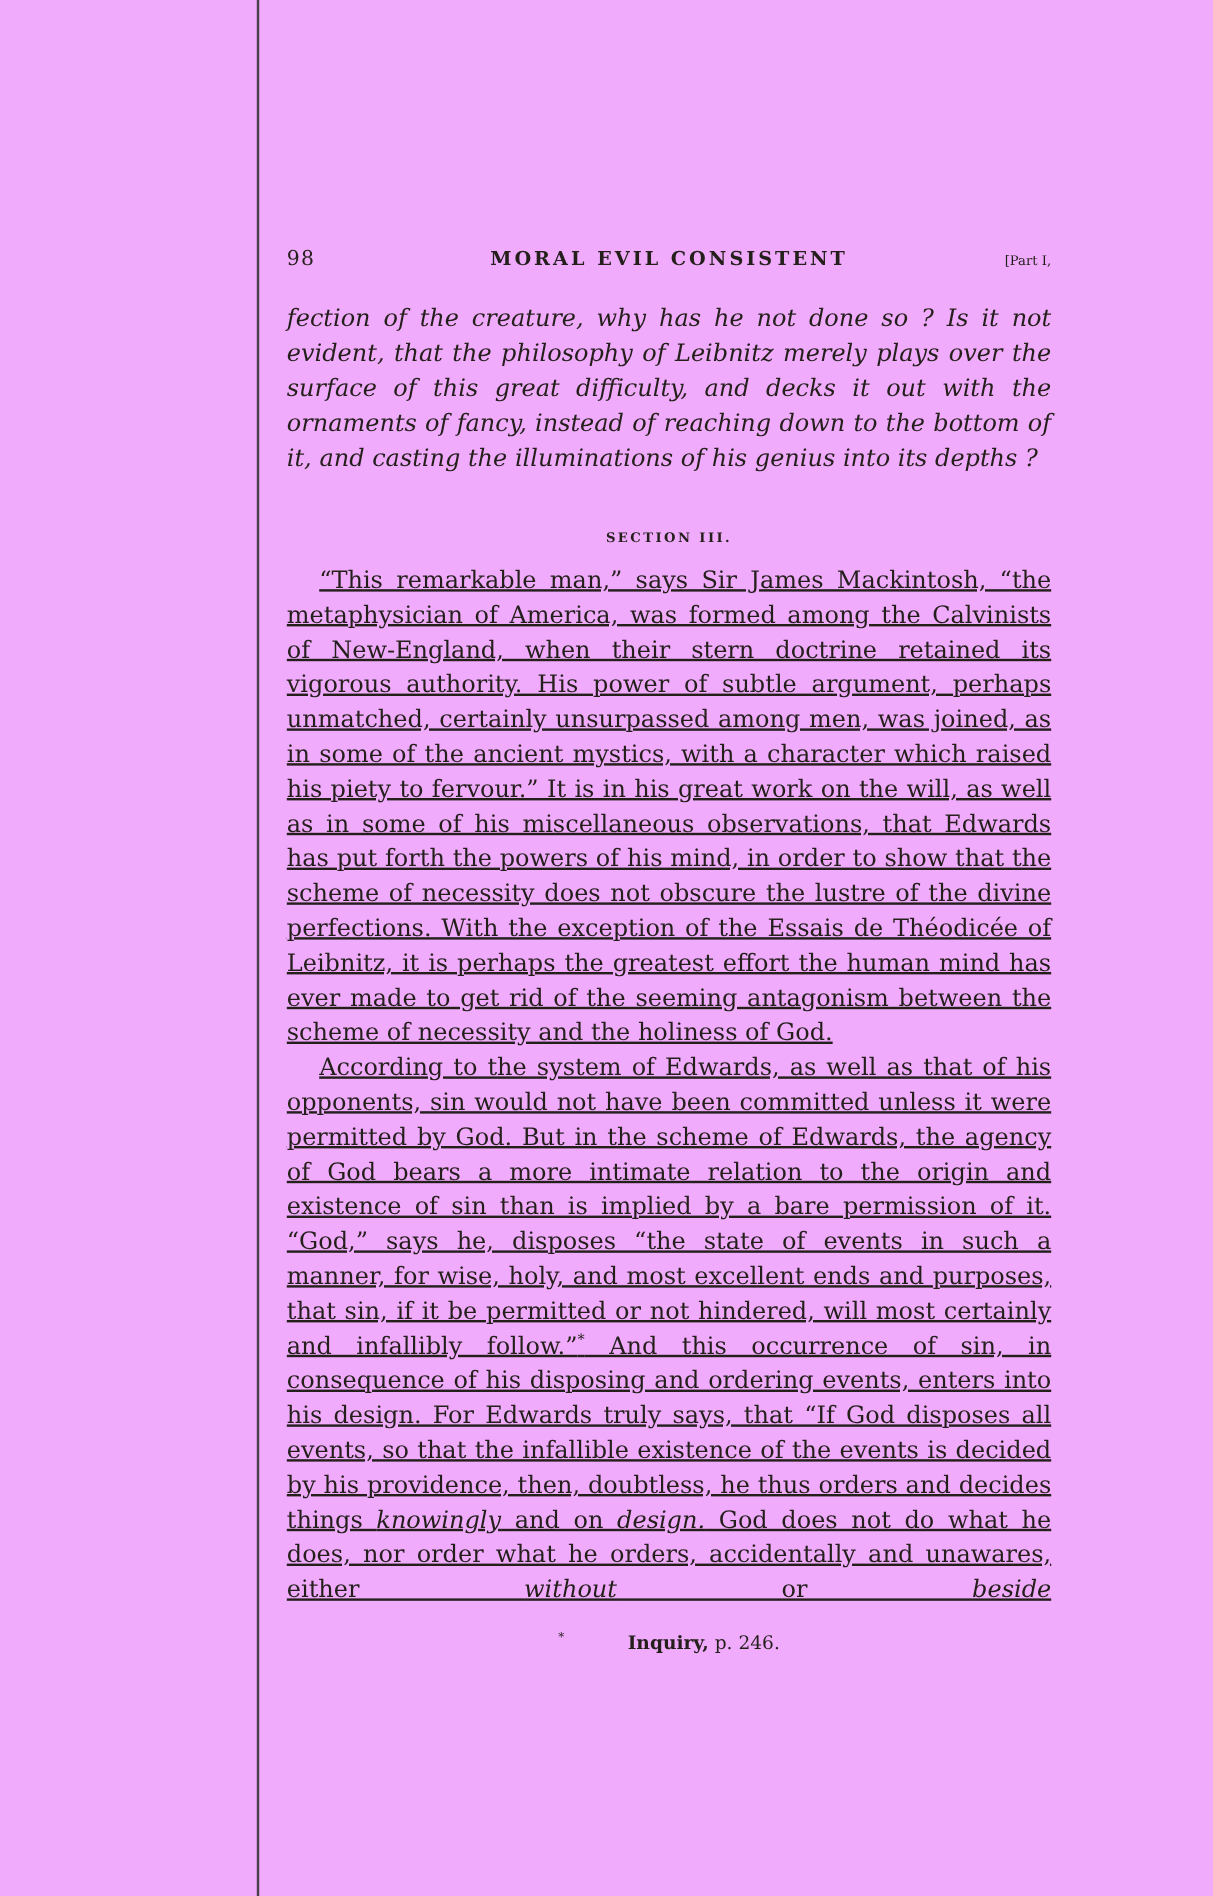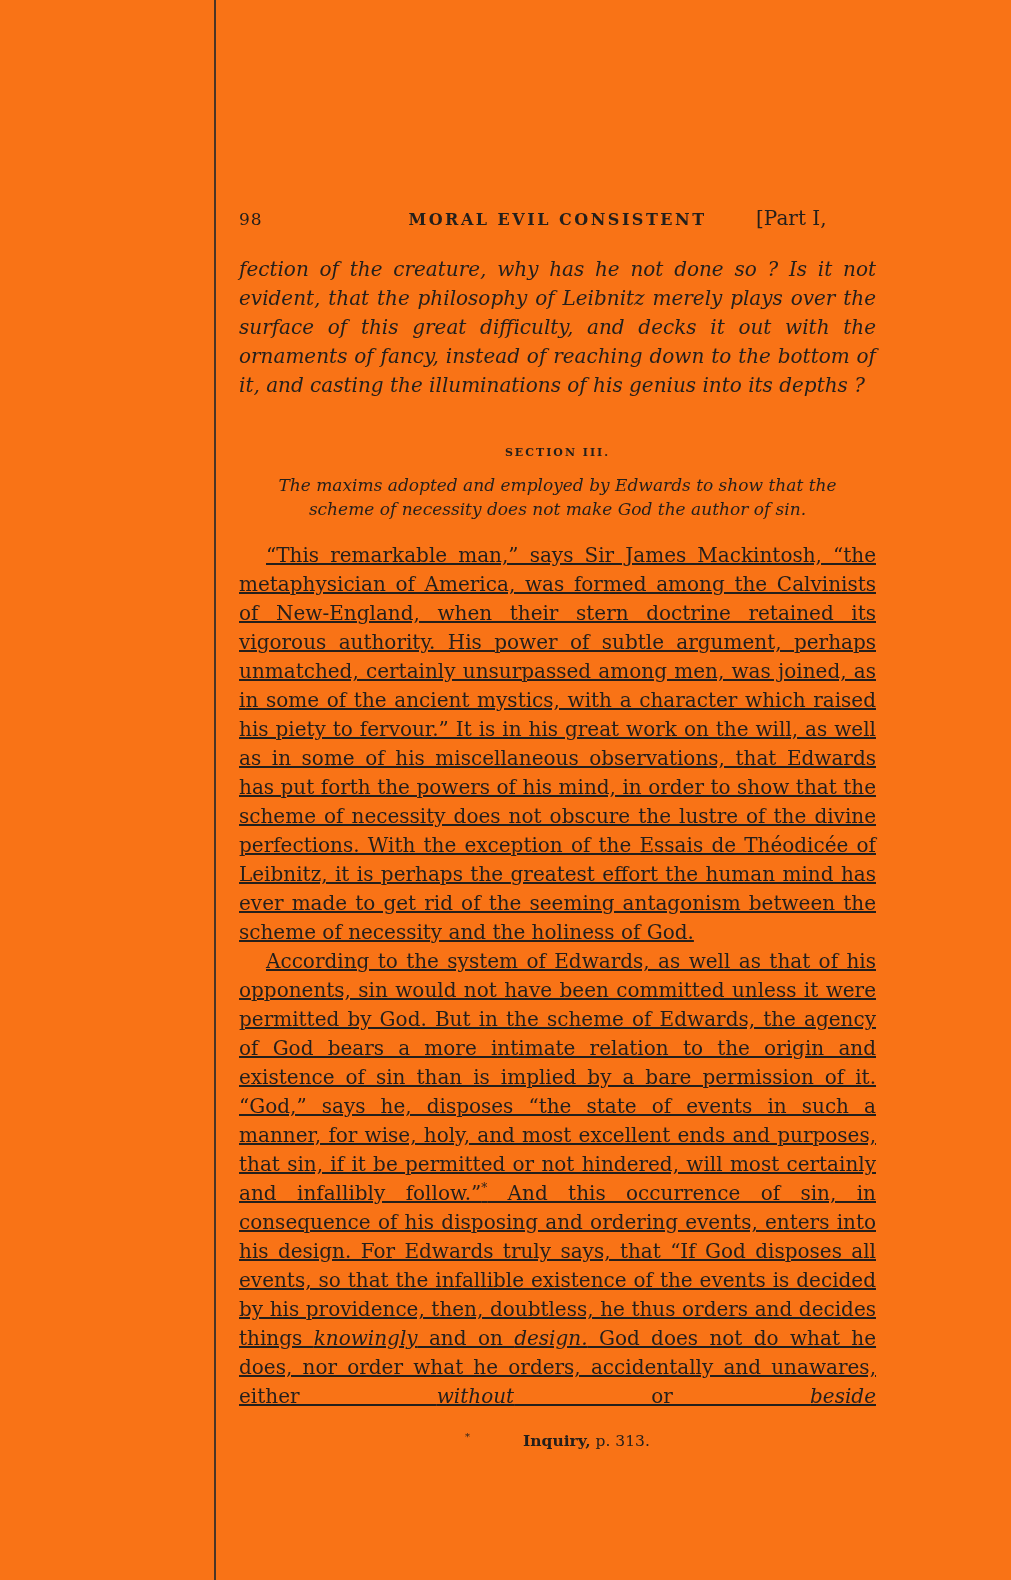--- a/index.html
+++ b/index.html
@@ -3,21 +3,21 @@
 <meta charset="utf-8">
 <style>
   * { box-sizing: border-box; }
   html, body { margin: 0; padding: 0; }
   body { background: #ffffff; }
 
   .page {
     position: relative;
     width: 1011px;
     height: 1580px;
-    background: #f97316;
+    background: #f0abfc;
     font-family: "DejaVu Serif", "Liberation Serif", serif;
     color: #241f1b;
     overflow: hidden;
   }
 
   .scan-edge {
     position: absolute;
     left: 214px;
     top: 0;
     width: 2px;
@@ -40,21 +40,21 @@
     margin: 0 0 25px 0;
   }
   .page-num { font-size: 17px; letter-spacing: 1px; }
   .running-title {
     font-size: 16px;
     font-weight: bold;
     letter-spacing: 2.5px;
     text-align: center;
     white-space: nowrap;
   }
-  .part-label { font-size: 20px; text-align: center; }
+  .part-label { font-size: 11px; text-align: right; }
 
   .para {
     font-size: 20px;
     line-height: 29px;
     text-align: justify;
     margin: 0;
   }
   .no-indent { text-indent: 0; font-style: italic; }
   .indent { text-indent: 27px; text-decoration: underline; }
   .justify-last { text-align-last: justify; }
@@ -102,24 +102,23 @@
     <div class="header-row">
       <span class="page-num">98</span>
       <span class="running-title">MORAL EVIL CONSISTENT</span>
       <span class="part-label">[Part I,</span>
     </div>
 
     <p class="para no-indent">fection of the creature, why has he not done so&nbsp;? Is it not evident, that the philosophy of Leibnitz merely plays over the surface of this great difficulty, and decks it out with the ornaments of fancy, instead of reaching down to the bottom of it, and casting the illuminations of his genius into its depths&nbsp;?</p>
 
     <h2 class="section-heading">SECTION III.</h2>
 
-    <p class="section-subtitle">The maxims adopted and employed by Edwards to show that the scheme of necessity does not make God the author of sin.</p>
 
     <p class="para indent">“This remarkable man,” says Sir James Mackintosh, “the metaphysician of America, was formed among the Calvinists of New-England, when their stern doctrine retained its vigorous authority. His power of subtle argument, perhaps unmatched, certainly unsurpassed among men, was joined, as in some of the ancient mystics, with a character which raised his piety to fervour.” It is in his great work on the will, as well as in some of his miscellaneous observations, that Edwards has put forth the powers of his mind, in order to show that the scheme of necessity does not obscure the lustre of the divine perfections. With the exception of the Essais de Théodicée of Leibnitz, it is perhaps the greatest effort the human mind has ever made to get rid of the seeming antagonism between the scheme of necessity and the holiness of God.</p>
 
     <p class="para indent justify-last"><span>According to the system of Edwards, as well as that of his opponents, sin would not have been committed unless it were permitted by God. But in the scheme of Edwards, the agency of God bears a more intimate relation to the origin and existence of sin than is implied by a bare permission of it. “God,” says he, disposes “the state of events in such a manner, for wise, holy, and most excellent ends and purposes, that sin, if it be permitted or not hindered, will most certainly and infallibly follow.”</span><sup class="fn-ref">*</sup><span> And this occurrence of sin, in consequence of his disposing and ordering events, enters into his design. For Edwards truly says, that “If God disposes all events, so that the infallible existence of the events is decided by his providence, then, doubtless, he thus orders and decides things </span><i>knowingly</i><span> and on </span><i>design.</i><span> God does not do what he does, nor order what he orders, accidentally and unawares, either </span><i>without</i><span> or </span><i>beside</i></p>
 
     <div class="footnote">
-      <sup>*</sup> <b>Inquiry,</b> <span>p. 313.</span>
+      <sup>*</sup> <b>Inquiry,</b> <span>p. 246.</span>
     </div>
 
   </div>
 </div>
 
 </body></html>

